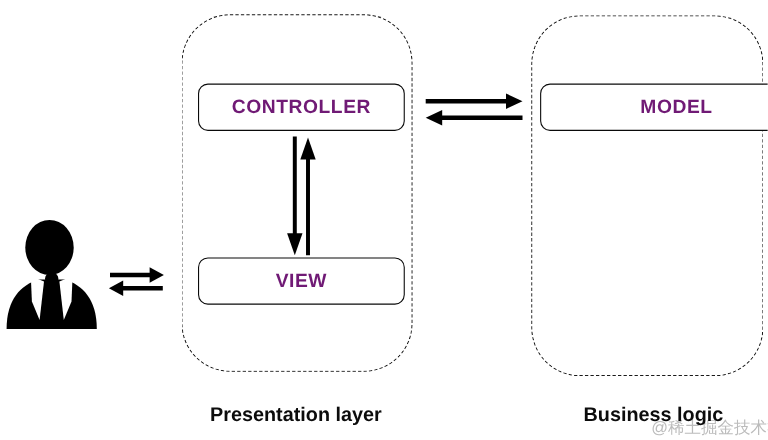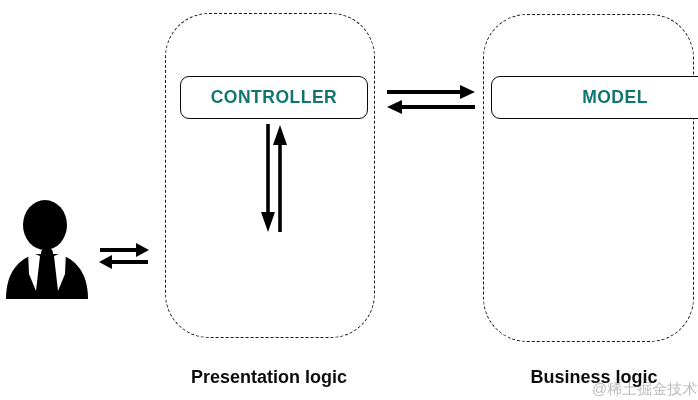--- a/index.html
+++ b/index.html
@@ -29,21 +29,21 @@
     height: 41px;
     border: 1.7px solid #0a0a0a;
     border-radius: 9px;
     background: #ffffff;
     display: flex;
     align-items: center;
     justify-content: center;
     font-weight: bold;
     font-size: 17.5px;
     letter-spacing: 0.5px;
-    color: #0f766e;
+    color: #701a75;
     z-index: 2;
   }
   #controller-box { left: 180px; top: 76px; }
   #view-box       { left: 180px; top: 234px; }
   #model-box      { left: 491px; top: 76px; padding-left: 30px; }
   .group-label {
     position: absolute;
     top: 367px;
     width: 210px;
     text-align: center;
@@ -88,36 +88,39 @@
     <polygon points="16,14 3,21 16,28" fill="#000"></polygon>
   </svg>
 
   <div class="dashed-container" id="presentation-container"></div>
 
   <div class="dashed-container" id="business-container"></div>
 
   <div class="node-box" id="controller-box">
     <span>CONTROLLER</span>
   </div>
+  <div class="node-box" id="view-box">
+    <span>VIEW</span>
+  </div>
   <div class="node-box" id="model-box">
     <span>MODEL</span>
   </div>
 
   <svg class="arrow-svg" style="left:258px; top:122px;" width="32" height="112" viewBox="0 0 32 112">
     <path d="M10,2 V92" stroke="#000" stroke-width="3.6" fill="none"></path>
     <polygon points="3,90 10,110 17,90" fill="#000"></polygon>
     <polygon points="15,23 22,3 29,23" fill="#000"></polygon>
     <path d="M22,21 V110" stroke="#000" stroke-width="3.6" fill="none"></path>
   </svg>
 
   <svg class="arrow-svg" style="left:384px; top:83px;" width="94" height="33" viewBox="0 0 94 33">
     <path d="M3,9 H77" stroke="#000" stroke-width="4" fill="none"></path>
     <polygon points="76,2 91,9 76,16" fill="#000"></polygon>
     <path d="M91,24 H17" stroke="#000" stroke-width="4" fill="none"></path>
     <polygon points="18,17 3,24 18,31" fill="#000"></polygon>
   </svg>
 
-  <div class="group-label" id="presentation-label">Presentation logic</div>
+  <div class="group-label" id="presentation-label">Presentation layer</div>
   <div class="group-label" id="business-label">Business logic</div>
 
   <div id="watermark">@稀土掘金技术社区</div>
 
 </div>
 
 </body></html>

